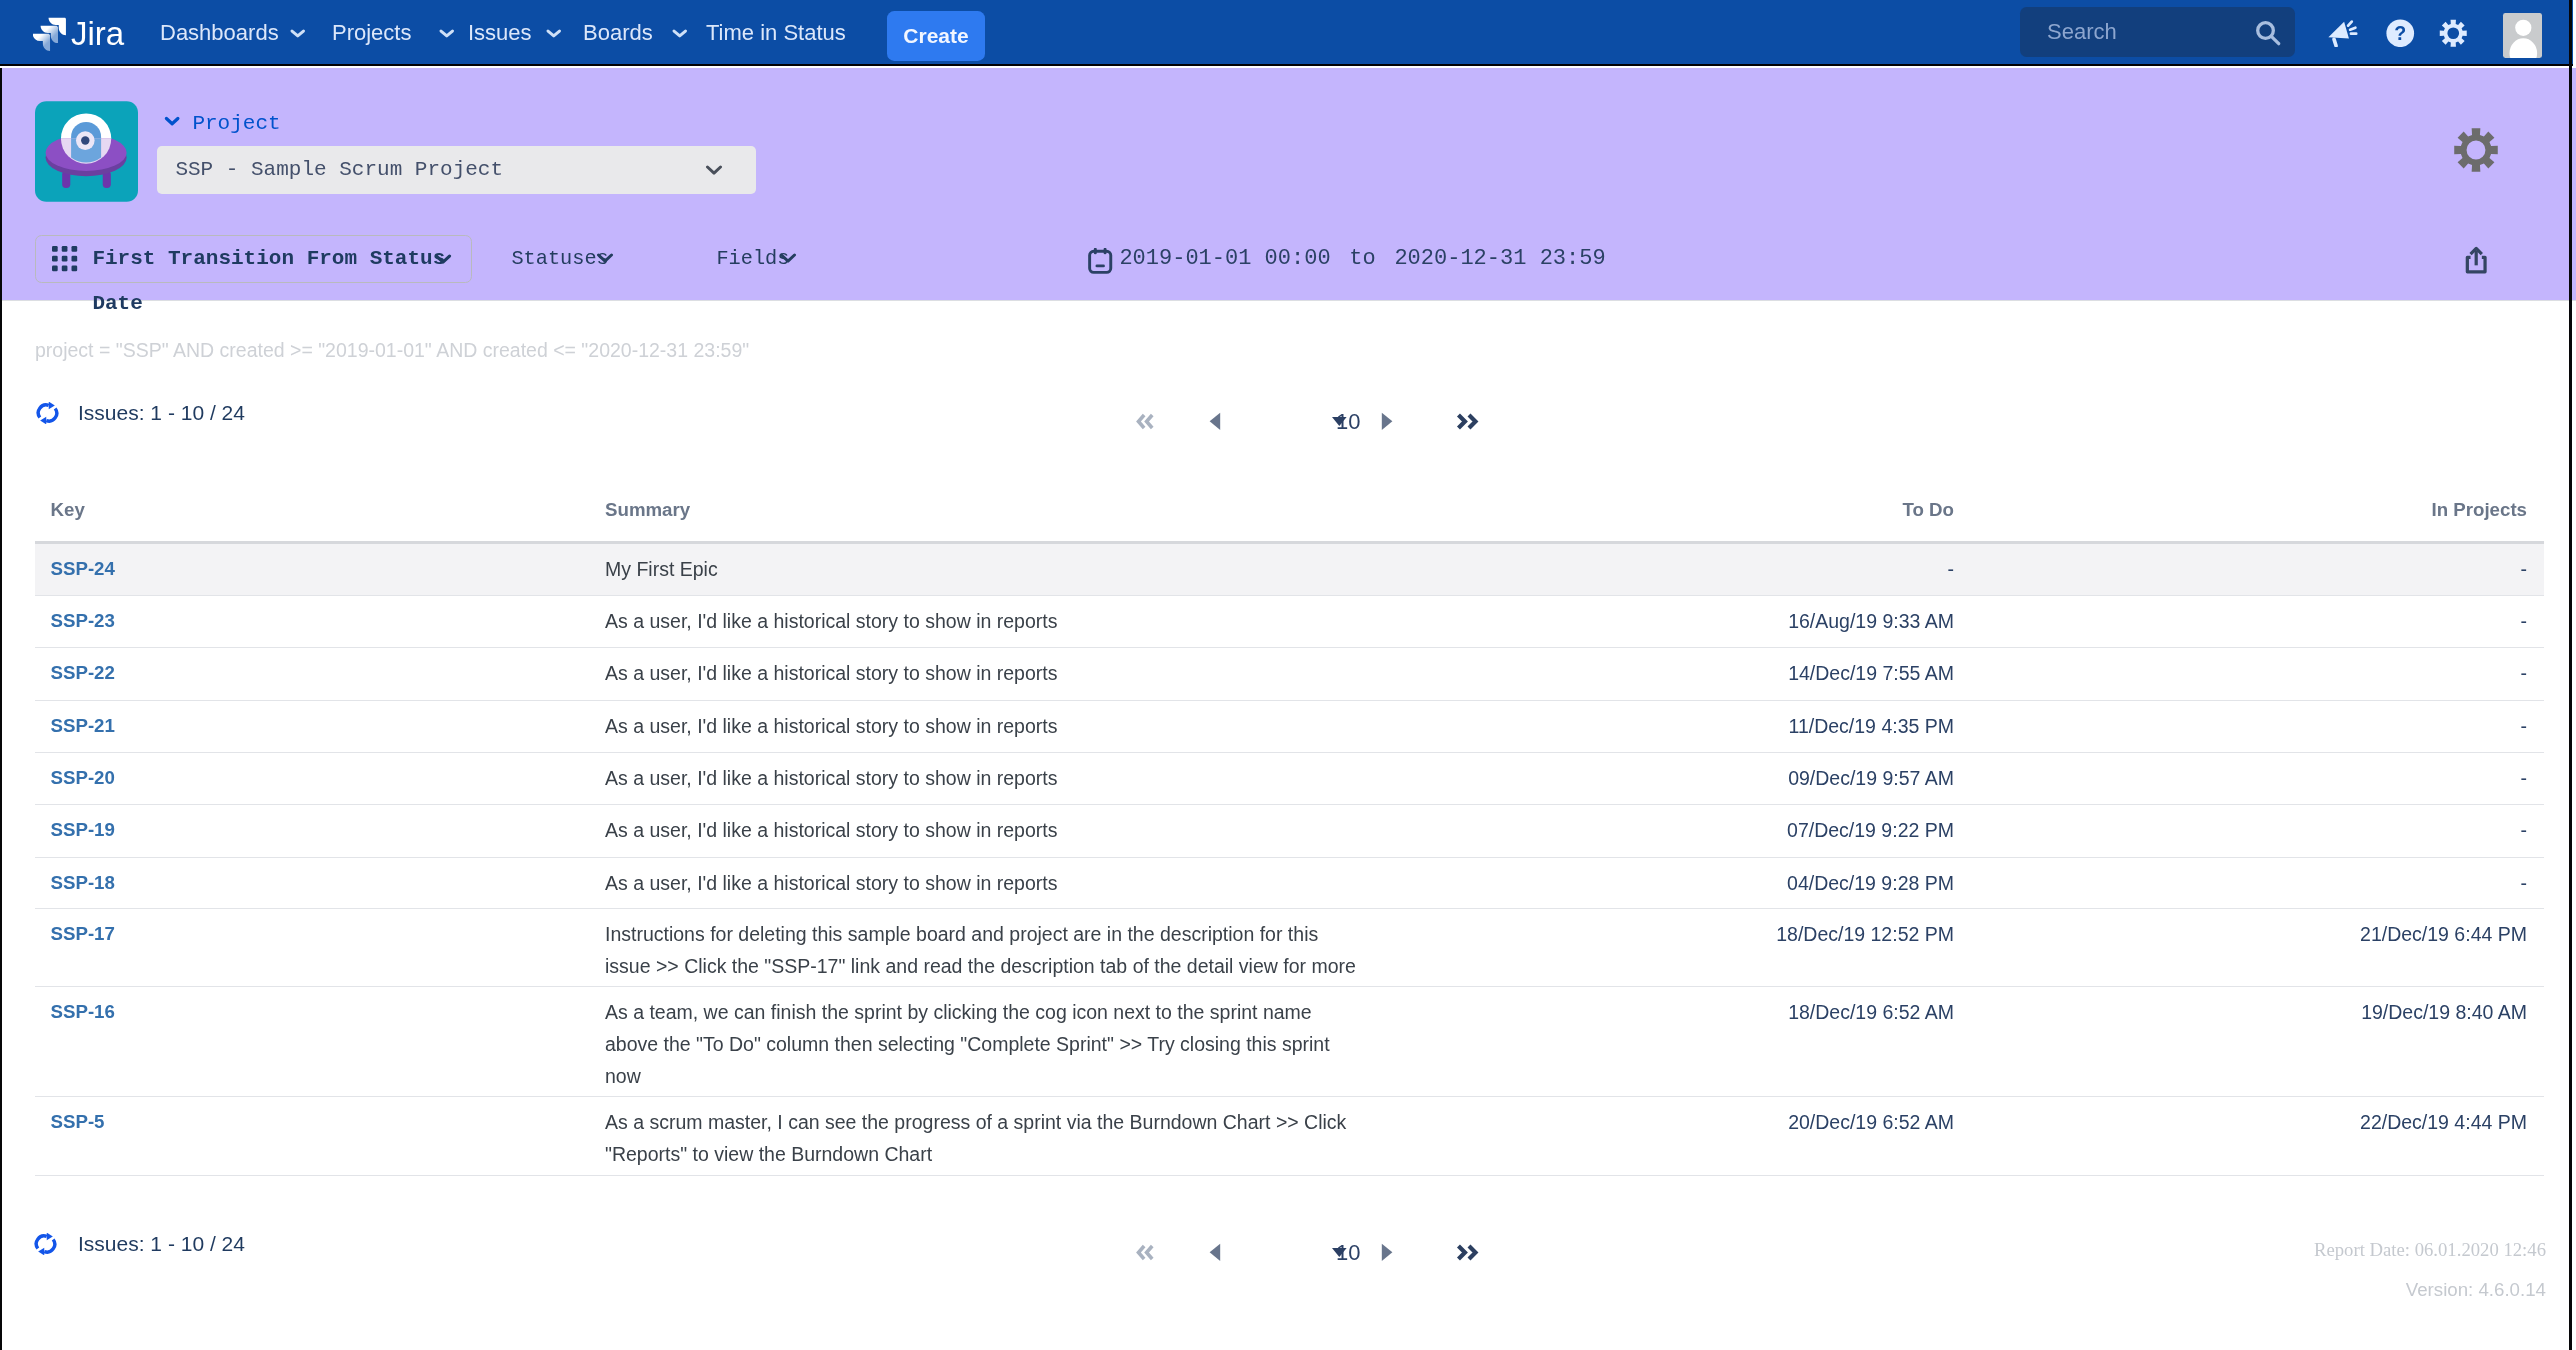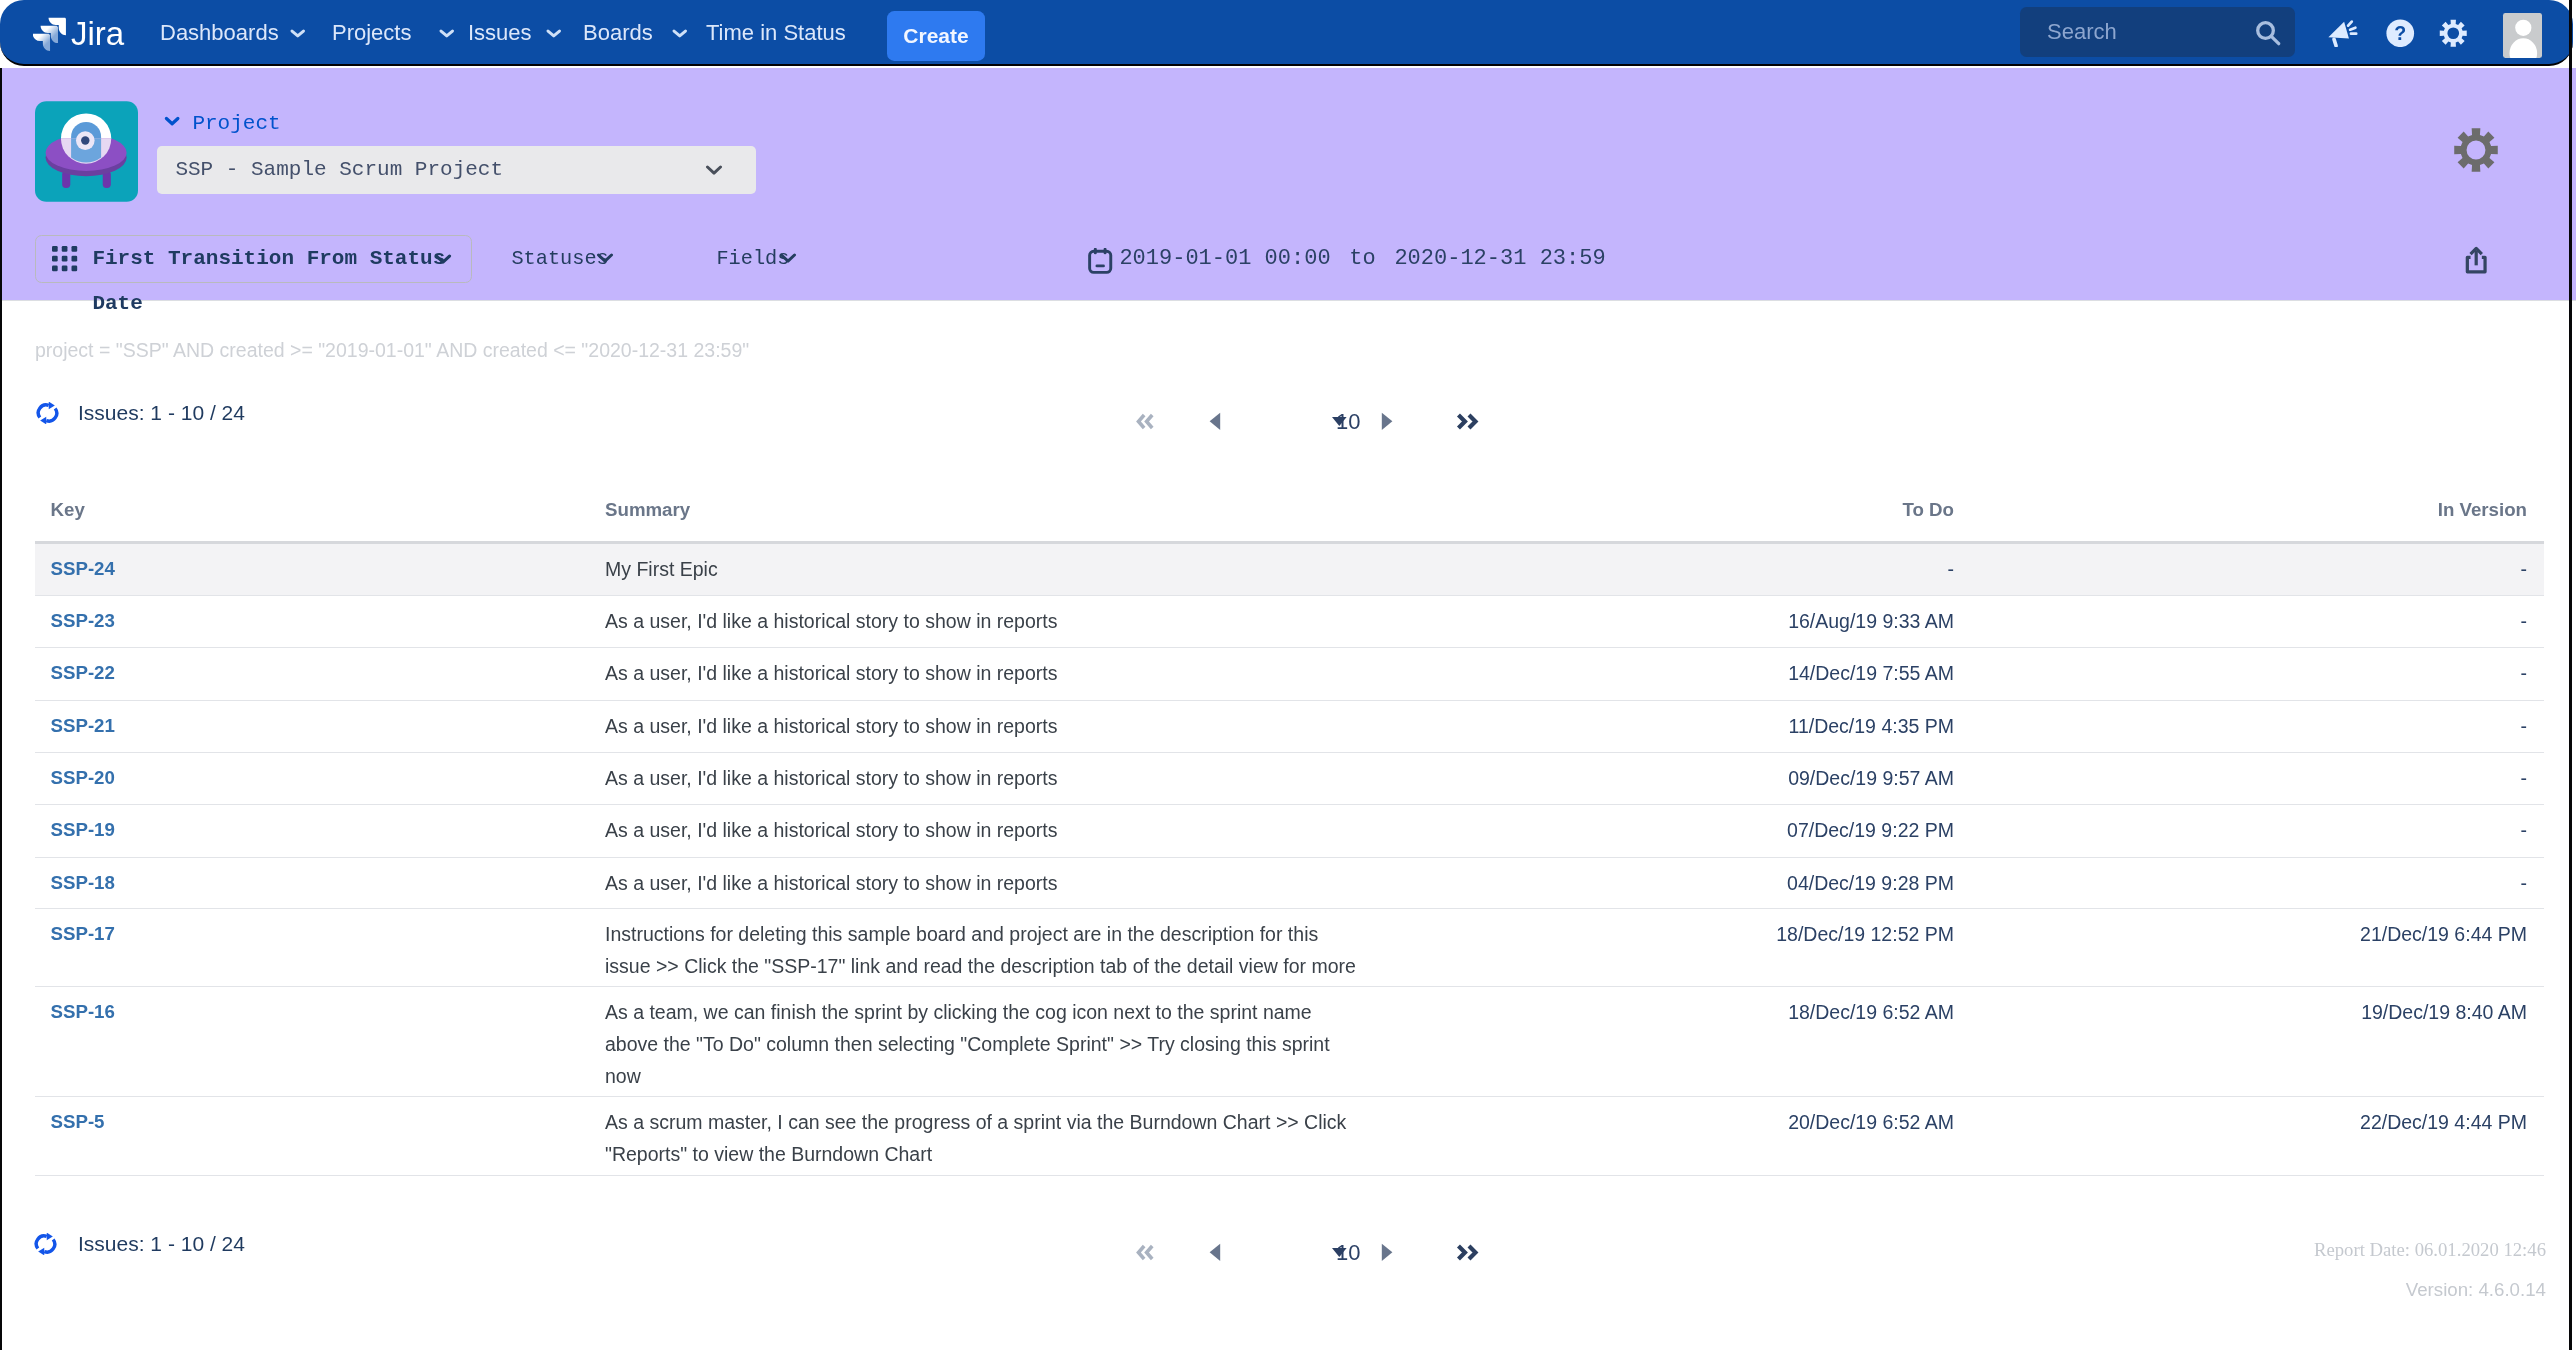--- a/index.html
+++ b/index.html
@@ -1,20 +1,20 @@
 <!DOCTYPE html>
 <html style="font-size:13px"><head>
 <meta charset="utf-8">
 <style>
 * { margin:0; padding:0; box-sizing:border-box; }
 html,body { width:2576px; height:1350px; background:#fff; font-family:"Liberation Sans", sans-serif; position:relative; overflow:hidden; }
 .abs { position:absolute; }
 
 
-#nav { position:absolute; left:0; top:0; width:2573px; height:66px; background:#0c4da5; border-bottom:2.4px solid #020204;border-radius:24px; }
+#nav { position:absolute; left:0; top:0; width:2573px; height:66px; background:#0c4da5; border-bottom:2.4px solid #020204; }
 #nav .mi { position:absolute; top:0; height:66px; line-height:66px; color:#dce7fa; font-size:22px; }
 #logo-text { position:absolute; left:71px; top:0; height:66px; line-height:68px; color:#fff; font-size:33px; font-weight:500; letter-spacing:0px; }
 #create { position:absolute; left:887px; top:11px; width:98px; height:50px; background:#2e7af0; border-radius:7.3px; color:#f2f6ff; font-size:21px; font-weight:700; text-align:center; line-height:50px; }
 #searchbox { position:absolute; left:2020px; top:7.3px; width:275px; height:50px; background:#123f7d; border-radius:6.5px; }
 #searchbox span { position:absolute; left:27px; top:0; line-height:50px; font-size:22px; color:#8da6cf; }
 #avatar { position:absolute; left:2503px; top:13px; width:39px; height:45px; background:#c9cbcd; border-radius:2.4px; overflow:hidden; }
 
 
 #hdr { position:absolute; left:2.4px; top:68px; width:2576px; height:233px; background:#c4b5fd; border-bottom:1.6px solid #dcdee2;font-family:Liberation Mono, monospace; }
 #projlink { position:absolute; left:190px; top:44px; font-size:21px; line-height:24.4px; color:#0052cc; }
@@ -217,21 +217,21 @@
       <col style="width:570px">
       <col style="width:825px">
       <col style="width:524px">
       <col style="width:590px">
     </colgroup>
   <thead>
     <tr style="height:54px">
         <th class="key">Key</th>
         <th>Summary</th>
         <th class="r">To Do</th>
-        <th class="r" style="padding-right:17px">In Version</th>
+        <th class="r" style="padding-right:17px">In Projects</th>
       </tr>
   </thead>
   <tbody>
     <tr class="hl" style="height:53px">
         <td class="key">SSP-24</td>
         <td>My First Epic</td>
         <td class="r">-</td>
         <td class="r" style="padding-right:17px">-</td>
       </tr>
     <tr style="height:52px">

